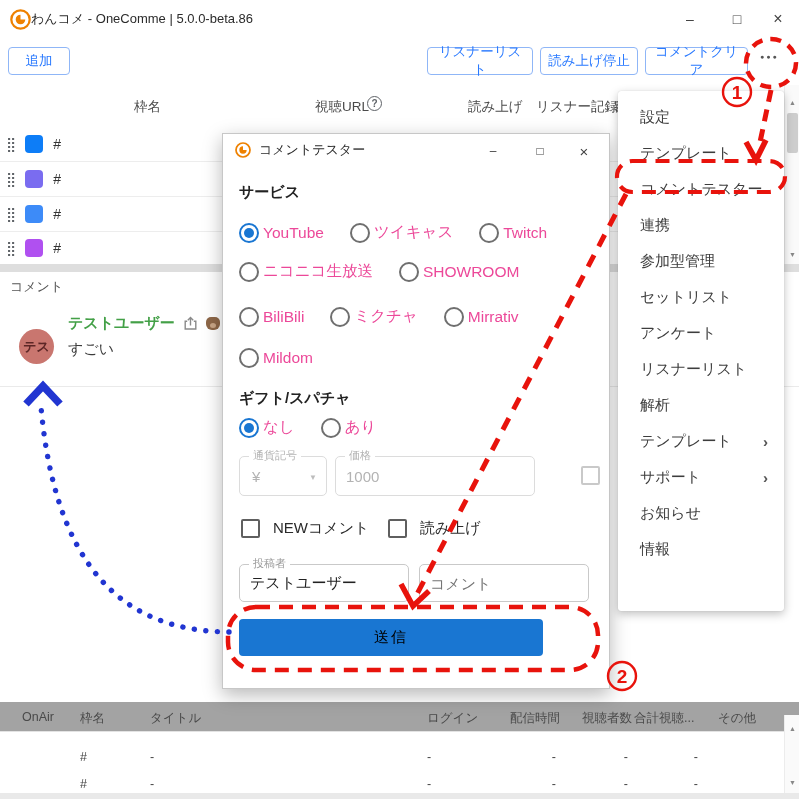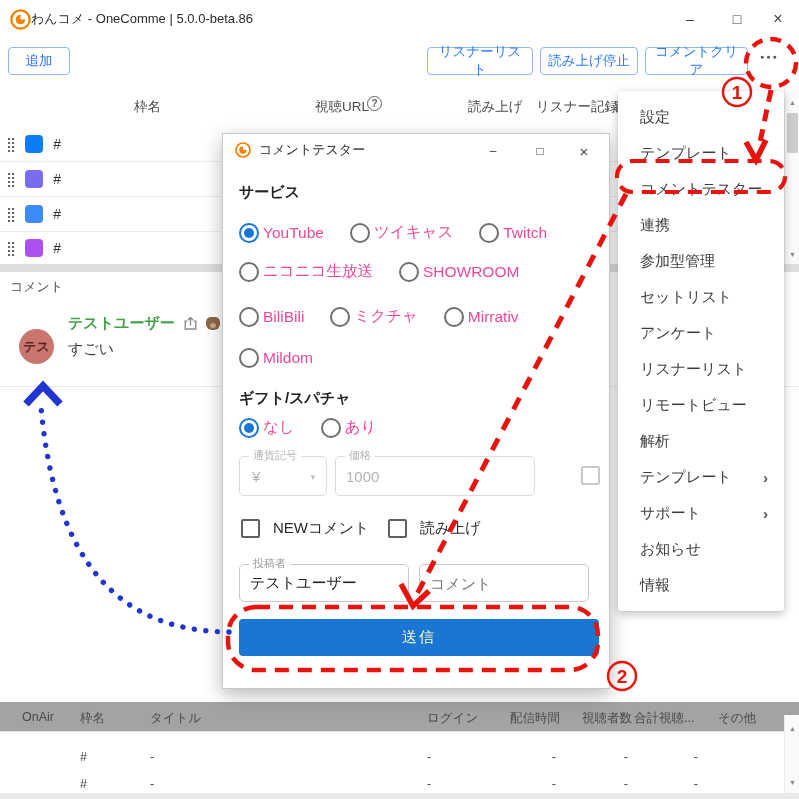--- a/index.html
+++ b/index.html
@@ -68,22 +68,22 @@
   .rrow{position:absolute;left:16px;display:flex;gap:26px;align-items:center;}
   .cb{width:19px;height:19px;border:2px solid #5f5f5f;border-radius:2px;box-sizing:border-box;background:#fff;flex:none;}
   .cb.dis{border-color:#c9c9c9;}
   .cbrow{display:flex;align-items:center;gap:13px;font-size:15px;color:#2a2a2a;}
   .ofield{position:absolute;border:1px solid #c9c9c9;border-radius:5px;background:#fff;box-sizing:border-box;}
   .ofield .legend{position:absolute;top:-8px;left:9px;background:#fff;padding:0 4px;font-size:11px;color:#9a9a9a;line-height:1.2;}
   .ofield input{position:absolute;left:10px;top:0;height:100%;width:calc(100% - 20px);border:none;outline:none;
     font-size:15px;color:#222;background:transparent;font-family:inherit;padding:0;}
   .graytext{color:#b3b3b3 !important;}
   .ddarrow{position:absolute;right:9px;top:16px;font-size:8px;color:#bdbdbd;}
-  .send-btn{position:absolute;left:16px;top:485px;width:360px;height:37px;background:#1976d2;border:none;border-radius:4px;
-    color:#fef9c3;font-size:15px;font-family:inherit;letter-spacing:2px;}
+  .send-btn{position:absolute;left:16px;top:485px;width:304px;height:37px;background:#1976d2;border:none;border-radius:4px;
+    color:#000000;font-size:15px;font-family:inherit;letter-spacing:2px;}
 
   
   .bt-head{left:0;top:702px;width:784px;height:29px;background:#a3a3a3;border-bottom:1px solid #e3e3e3;padding-left:20px;}
   .bt-hcell{position:absolute;top:8px;font-size:12.5px;color:#4a4a4a;white-space:nowrap;}
   .btrow{position:absolute;left:0;width:784px;height:27px;background:#fff;border-bottom:1px solid #ededed;}
   .btcell{position:absolute;top:6px;font-size:12.5px;color:#444;white-space:nowrap;}
   .r{text-align:right;}
   .footer{left:0;top:793px;width:799px;height:6px;background:#e9e9e9;}
   .dots-handle{position:absolute;left:384px;top:708px;width:30px;height:6px;
     background-image:radial-gradient(#9a9a9a 1px,transparent 1.2px);background-size:4px 3.5px;}
@@ -223,23 +223,20 @@
     <div class="mitem">
         <span>セットリスト</span>
       </div>
     <div class="mitem">
         <span>アンケート</span>
       </div>
     <div class="mitem">
         <span>リスナーリスト</span>
       </div>
     <div class="mitem">
-        <span>リモートビュー</span>
-      </div>
-    <div class="mitem">
         <span>解析</span>
       </div>
     <div class="mitem">
         <span>テンプレート</span>
         <span class="subarrow">›</span>
       </div>
     <div class="mitem">
         <span>サポート</span>
         <span class="subarrow">›</span>
       </div>

